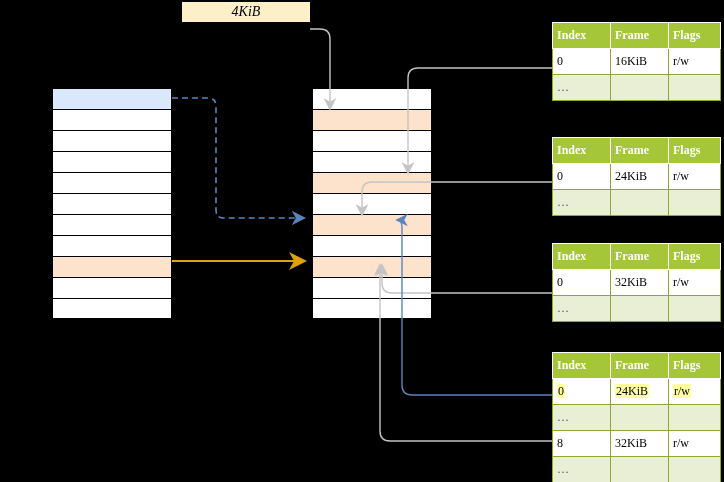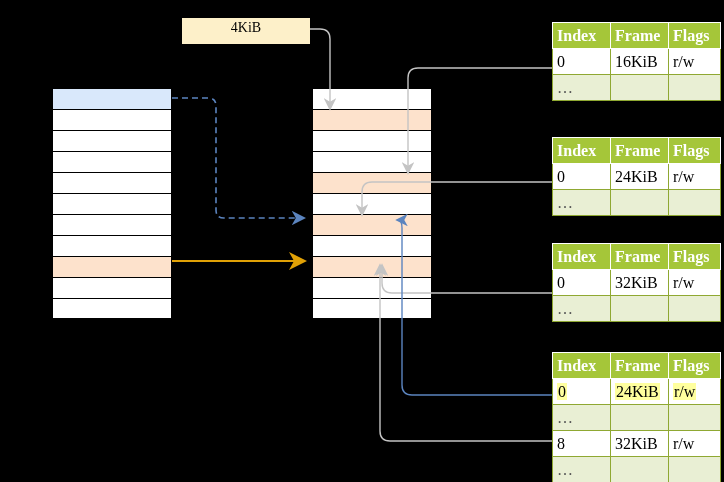--- a/index.html
+++ b/index.html
@@ -16,41 +16,41 @@
   .cell.orange{background:#fde2cc;}
 
   
   .tag{position:absolute;background:#fdf0c9;border:none;
        text-align:center;font-size:14px;line-height:20px;color:#000;}
 
   
   .ftable{position:absolute;width:168px;border-collapse:collapse;
           table-layout:fixed;background:#fff;}
   .ftable th,.ftable td{border:1px solid #8fa832;height:25px;
-          padding:0 4px;font-size:16px;text-align:left;
+          padding:0 4px;font-size:12px;text-align:left;
           overflow:hidden;white-space:nowrap;}
   .ftable th{background:#a5c639;color:#ffffff;font-weight:bold;
              border-color:#ffffff;}
   .ftable td{background:#ffffff;color:#000;}
   .ftable tr.alt td{background:#e9efd4;color:#555;}
   .ftable col.c1{width:58px;}
   .ftable col.c2{width:58px;}
   .ftable col.c3{width:52px;}
   .hl{background:#ffff9e;padding:0 1px;}
 
   
   #wires{position:absolute;left:0;top:0;width:724px;height:482px;
          pointer-events:none;}
 </style>
 </head>
 <body>
 
 <div id="stage">
 
-  <div class="tag" style="left:182px;top:18px;width:128px;height:26px;">4KiB</div>
+  <div class="tag" style="left:182px;top:2px;width:128px;height:20px;font-style:italic;">4KiB</div>
 
   <div class="col" id="left-col" style="left:52px;top:88px;">
       <div class="cell blue"></div>
       <div class="cell"></div>
       <div class="cell"></div>
       <div class="cell"></div>
       <div class="cell"></div>
       <div class="cell"></div>
       <div class="cell"></div>
       <div class="cell"></div>

